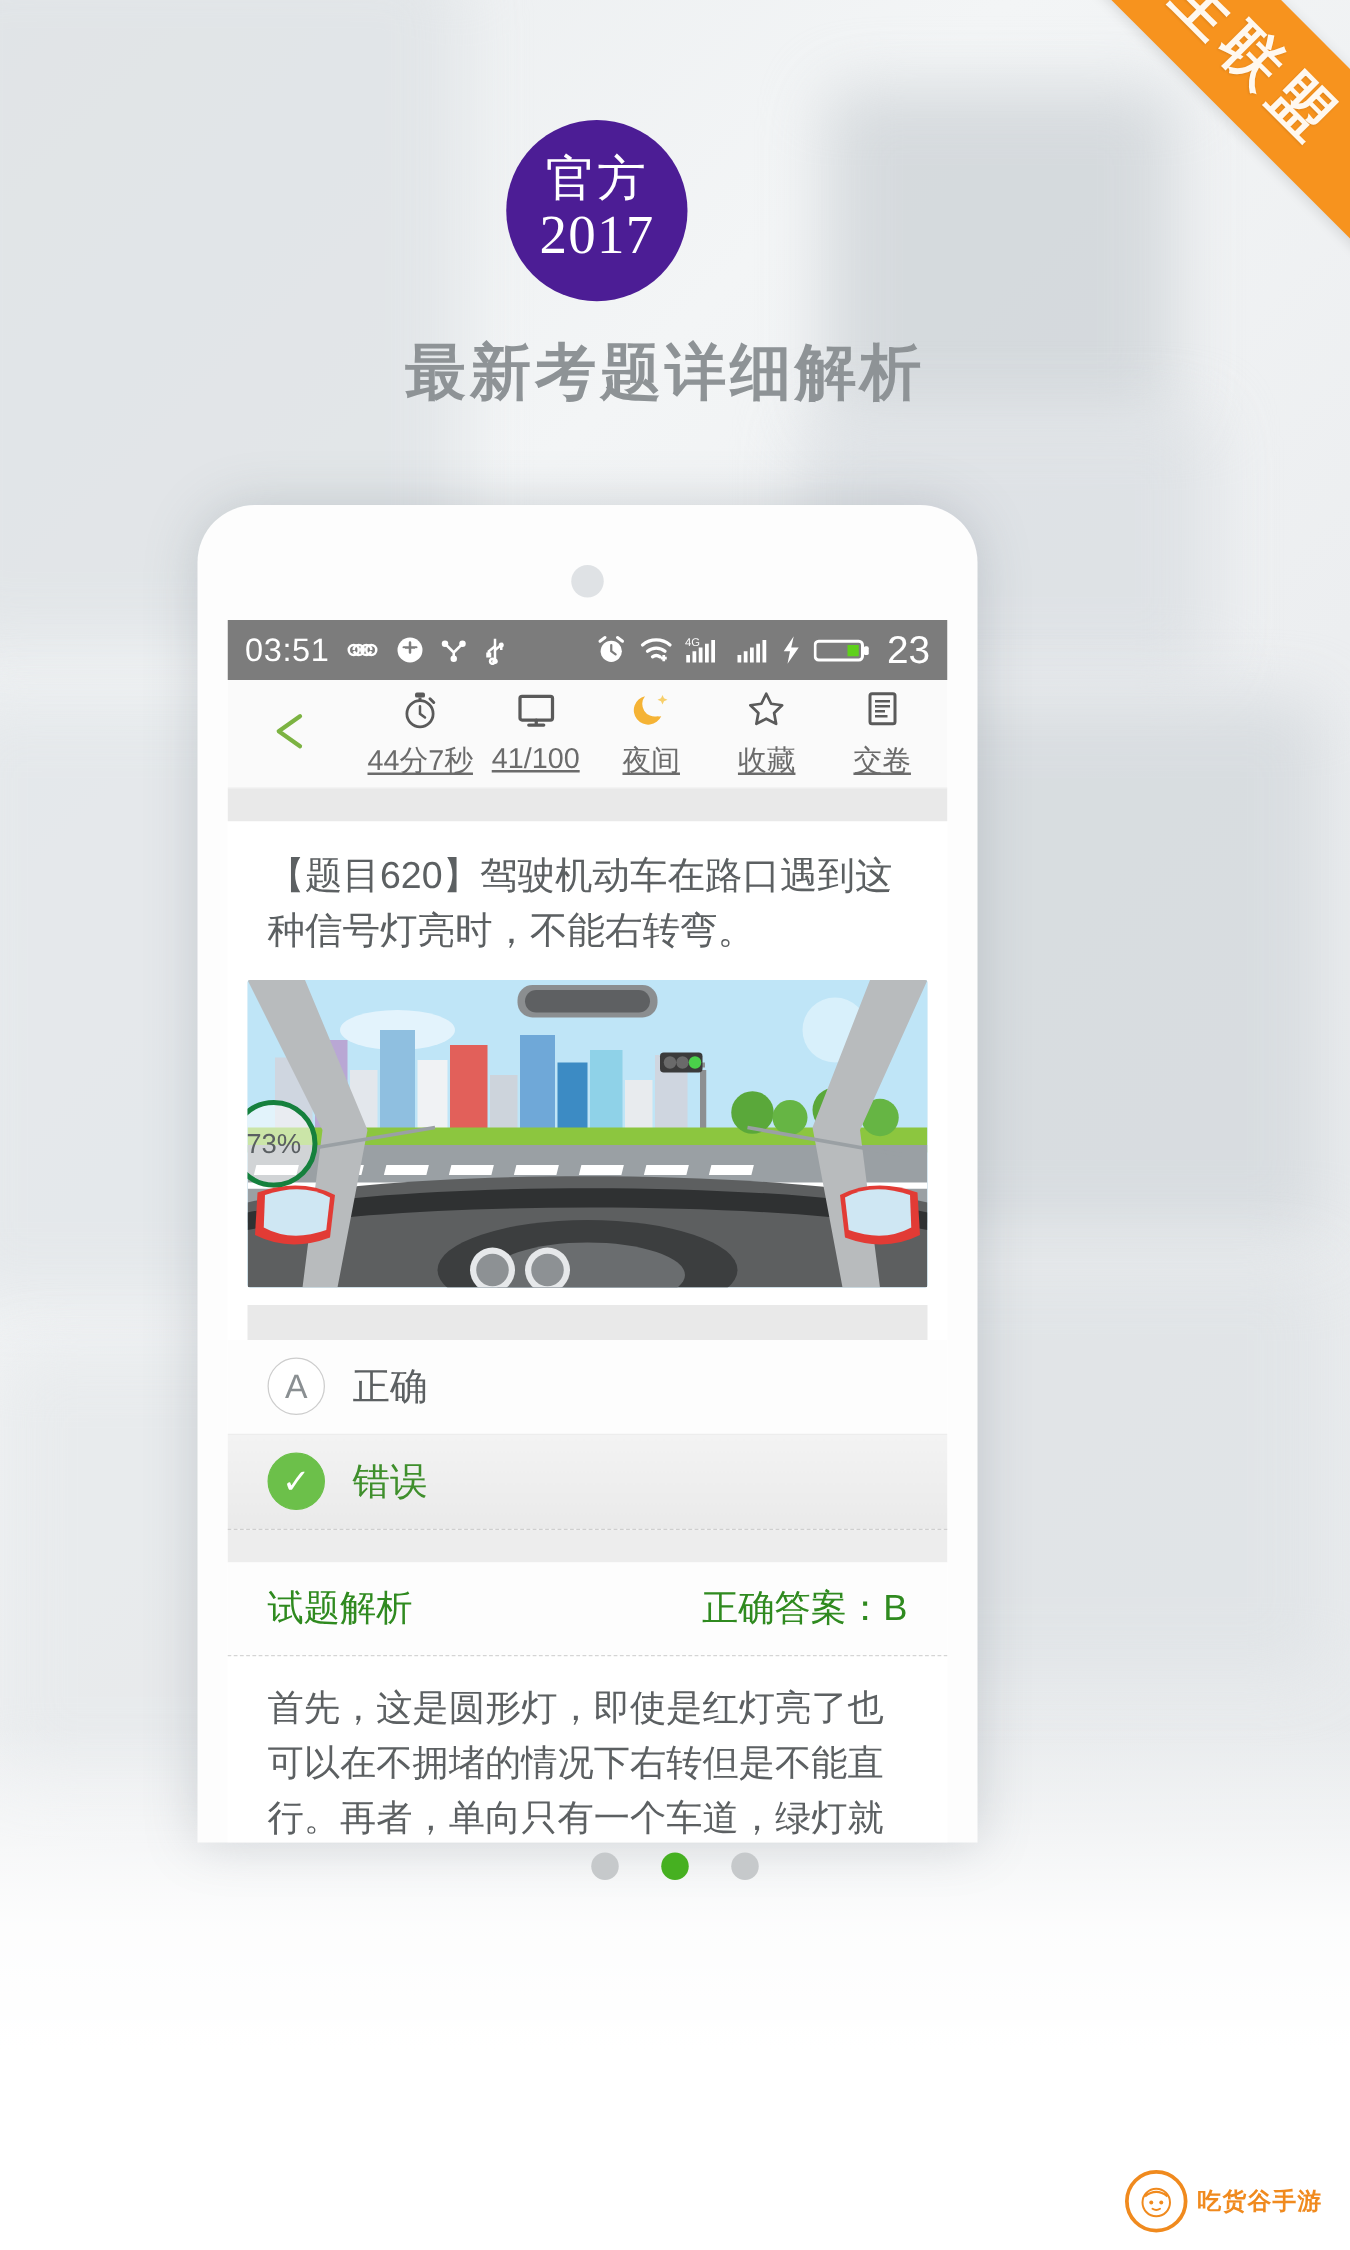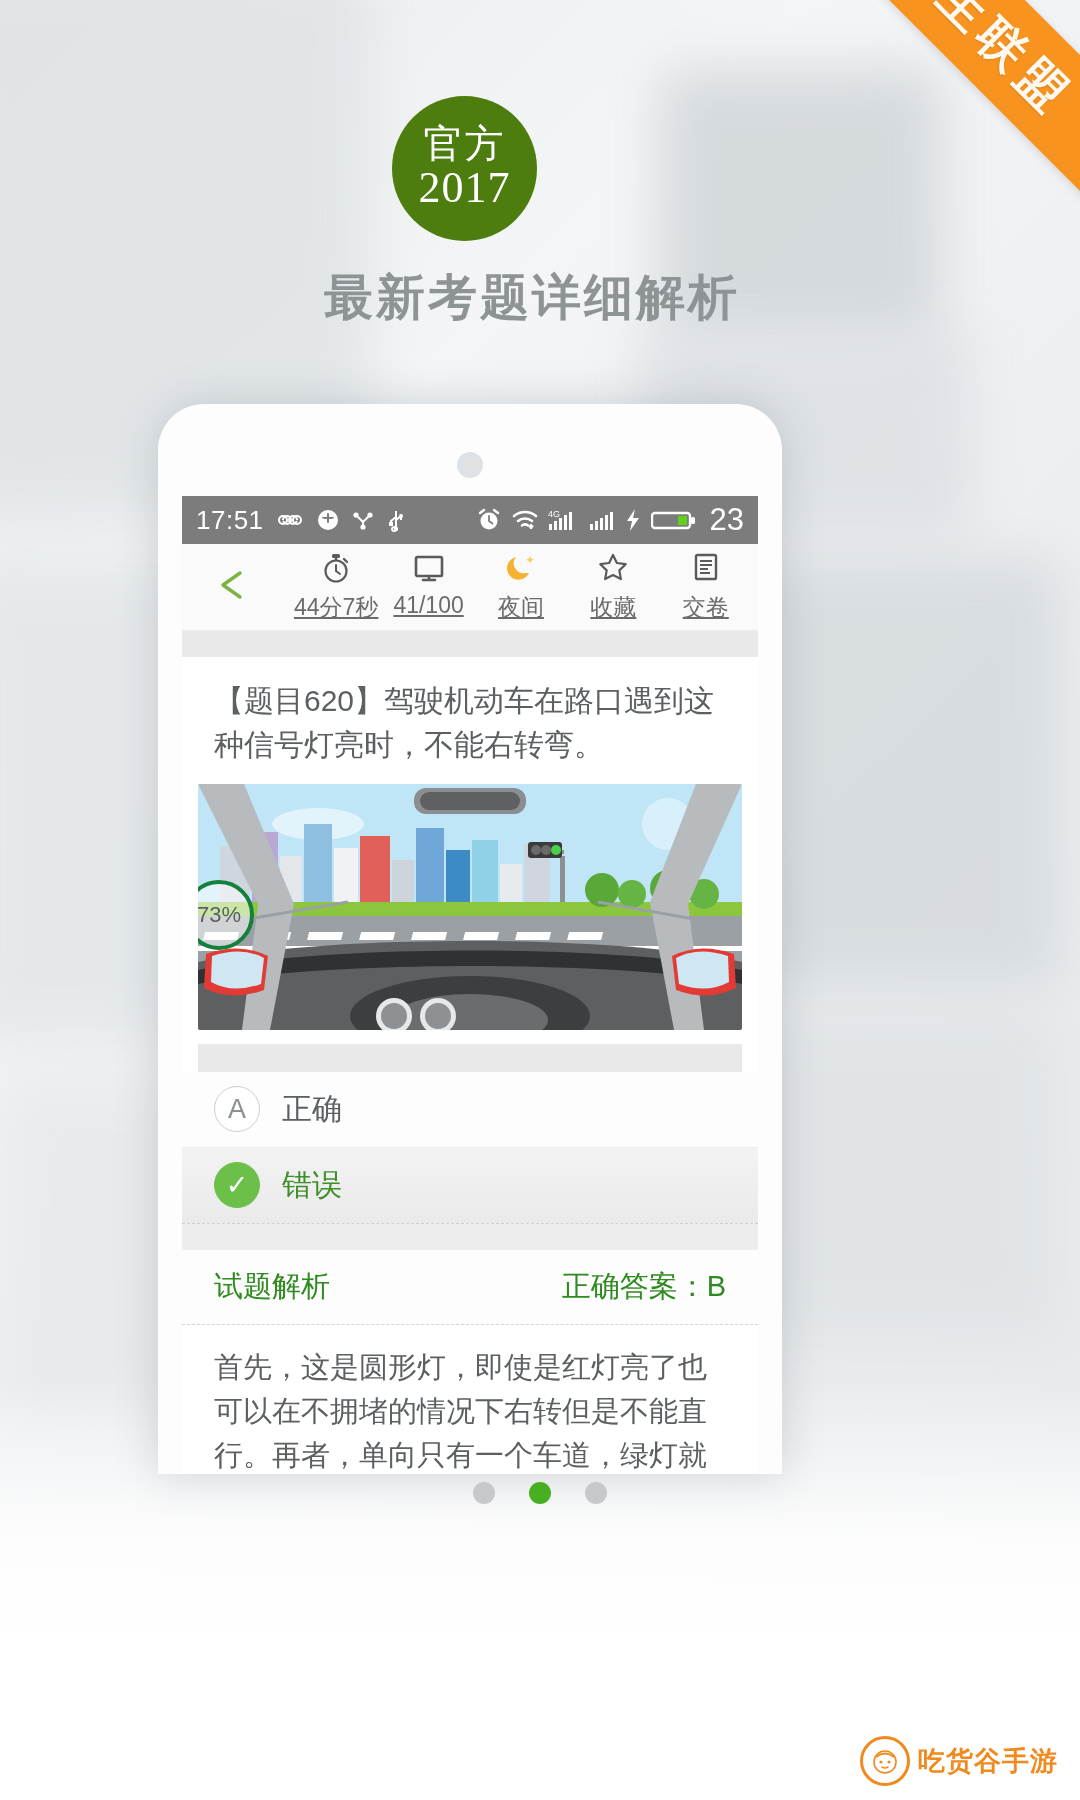--- a/index.html
+++ b/index.html
@@ -26,22 +26,22 @@
 
   
   .ribbon{position:absolute;top:-40px;right:-120px;width:470px;height:96px;
     background:#f7931e;transform:rotate(45deg);transform-origin:center;
     box-shadow:0 2px 10px rgba(0,0,0,.12);}
   .ribbon span{position:absolute;inset:0;display:flex;align-items:center;justify-content:center;
     color:#fff8ef;font-size:48px;letter-spacing:8px;font-weight:bold;
     text-shadow:0 1px 2px rgba(0,0,0,.12);}
 
   
-  .badge{position:absolute;left:392px;top:96px;width:145px;height:145px;border-radius:50%;
-    background:#4d7c0f;display:flex;flex-direction:column;align-items:center;justify-content:center;
+  .badge{position:absolute;left:405px;top:96px;width:145px;height:145px;border-radius:50%;
+    background:#4c1d95;display:flex;flex-direction:column;align-items:center;justify-content:center;
     color:#fff;}
   .badge .l1{font-size:39px;line-height:1;letter-spacing:2px;font-family:"Liberation Serif","DejaVu Serif",serif;}
   .badge .l2{font-size:44px;line-height:1.12;letter-spacing:1px;font-family:"Liberation Serif","DejaVu Serif",serif;}
   .headline{position:absolute;left:0;right:16px;top:265px;text-align:center;
     font-size:49px;color:#8e9396;letter-spacing:3px;font-weight:bold;}
 
   
   .phone{position:absolute;left:158px;top:404px;width:624px;height:1070px;
     background:#fdfdfd;border-radius:46px 46px 0 0;
     box-shadow:0 0 42px rgba(120,130,140,.30);overflow:hidden;}
@@ -96,21 +96,21 @@
   .exp-head .a{font-size:29px;color:#2f8a1f;}
   .exp-body{padding:20px 32px 0 32px;font-size:29px;line-height:1.52;color:#5c6062;}
 
   
   .dots{position:absolute;left:0;right:0;top:1482px;display:flex;justify-content:center;gap:34px;}
   .dot{width:22px;height:22px;border-radius:50%;background:#c6c9cb;}
   .dot.on{background:#46b021;}
   .wm{position:absolute;right:22px;bottom:14px;display:flex;align-items:center;gap:8px;}
   .wm-face{width:44px;height:44px;border-radius:50%;border:3px solid #f08a1e;background:#fff;
     display:flex;align-items:center;justify-content:center;}
-  .wm-txt{font-size:27px;color:#f08a1e;font-weight:bold;letter-spacing:1px;}
+  .wm-txt{font-size:19px;color:#f08a1e;font-weight:bold;letter-spacing:1px;}
 </style>
 </head>
 <body>
 
 <div class="bg">
   <div class="blob b1"></div>
     <div class="blob b2"></div>
     <div class="blob b3"></div>
   <div class="blob b4"></div>
     <div class="blob b5"></div>
@@ -129,21 +129,21 @@
 </div>
 <div class="headline">最新考题详细解析</div>
 
 <div class="phone">
   <div class="earpiece"></div>
 
   <div class="screen">
 
     <div class="statusbar">
       <div class="sb-left">
-        <div class="sb-time">17:51</div>
+        <div class="sb-time">03:51</div>
         <span class="icn">
           <svg width="30" height="20" viewBox="0 0 30 20">
               <path d="M8 10a4 4 0 1 1 4 4c-2 0-3-1.5-4-3M22 10a4 4 0 1 0-4 4c2 0 3-1.5 4-3" fill="none" stroke="#fff" stroke-width="2"></path>
               <circle cx="8" cy="10" r="4" fill="none" stroke="#fff" stroke-width="2"></circle>
               <circle cx="22" cy="10" r="4" fill="none" stroke="#fff" stroke-width="2"></circle>
             </svg>
         </span>
         <span class="icn">
           <svg width="24" height="24" viewBox="0 0 24 24">
               <circle cx="12" cy="12" r="10" fill="#fff"></circle>

